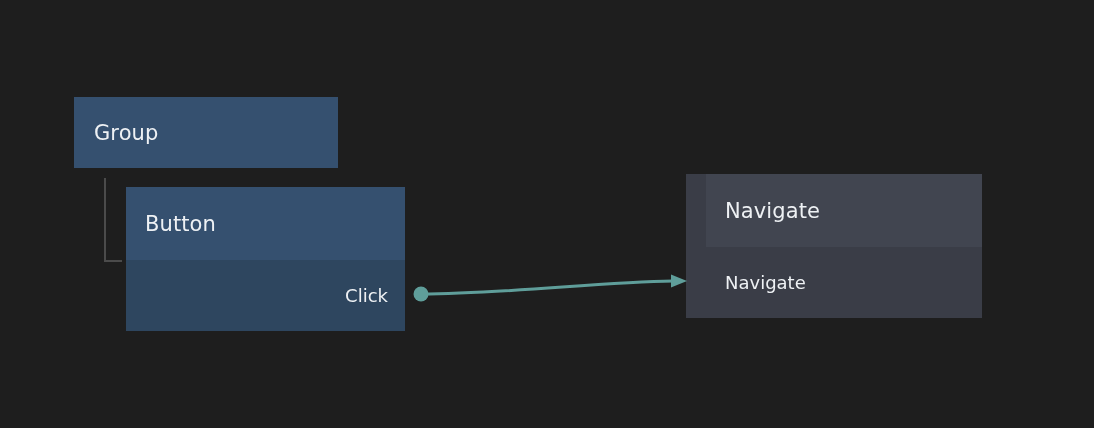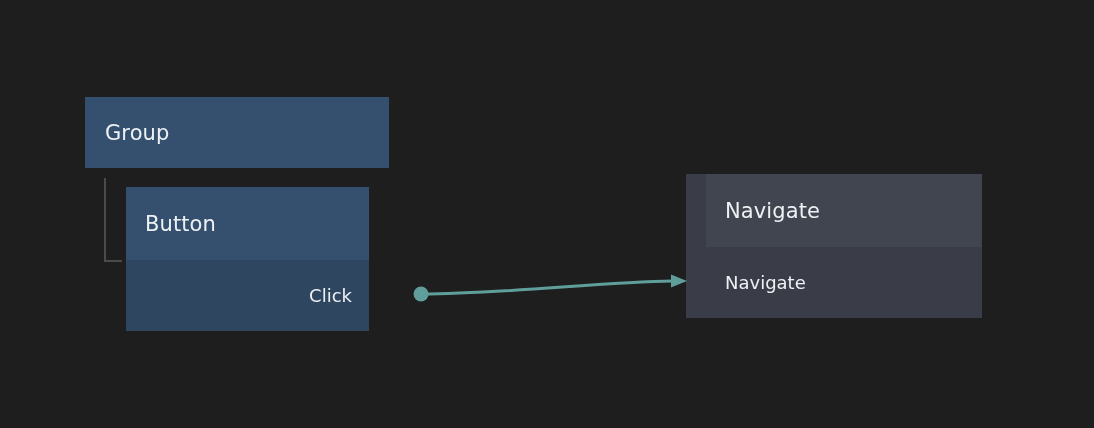--- a/index.html
+++ b/index.html
@@ -48,36 +48,36 @@
   }
   .port-row.out {
     right: 17px;
   }
   .port-row.in {
     left: 19px;
   }
 
   
   #node-group {
-    left: 85px;
+    left: 74px;
     top: 97px;
-    width: 304px;
+    width: 264px;
     height: 71px;
     background: #35506f;
   }
   #node-group .node-header {
     height: 71px;
     padding-left: 20px;
   }
 
   
   #node-button {
     left: 126px;
     top: 187px;
-    width: 243px;
+    width: 279px;
     height: 144px;
     background: #eab308;
   }
   #node-button .node-header {
     height: 73px;
     background: #35506f;
     padding-left: 19px;
   }
   #node-button .node-body {
     height: 71px;

